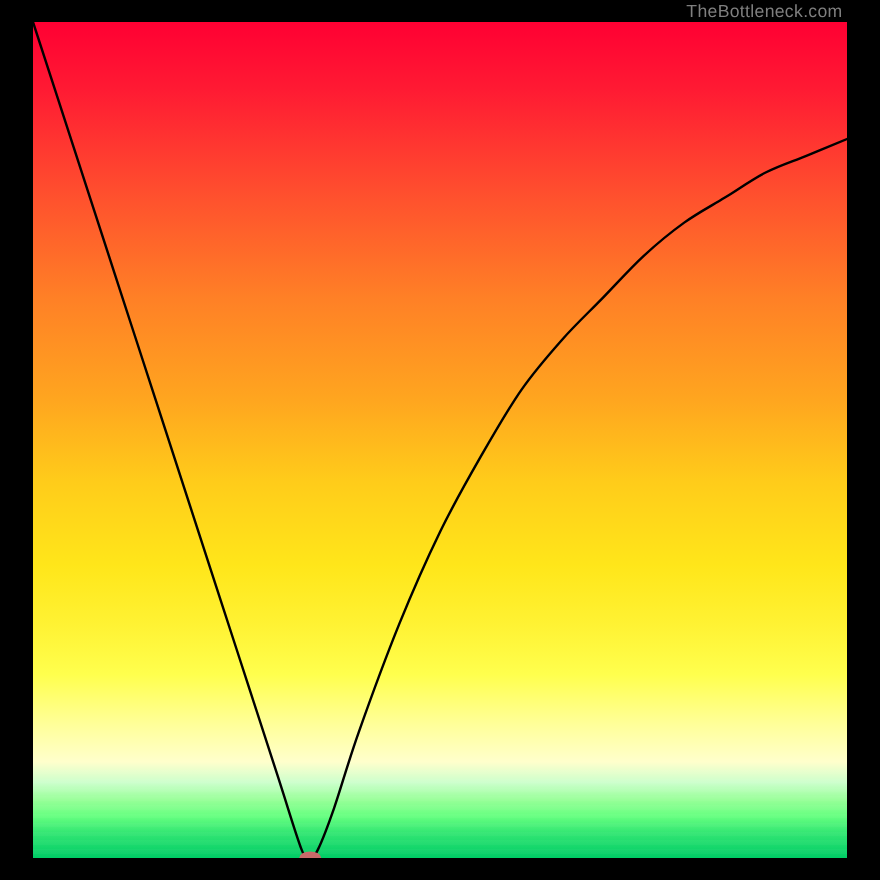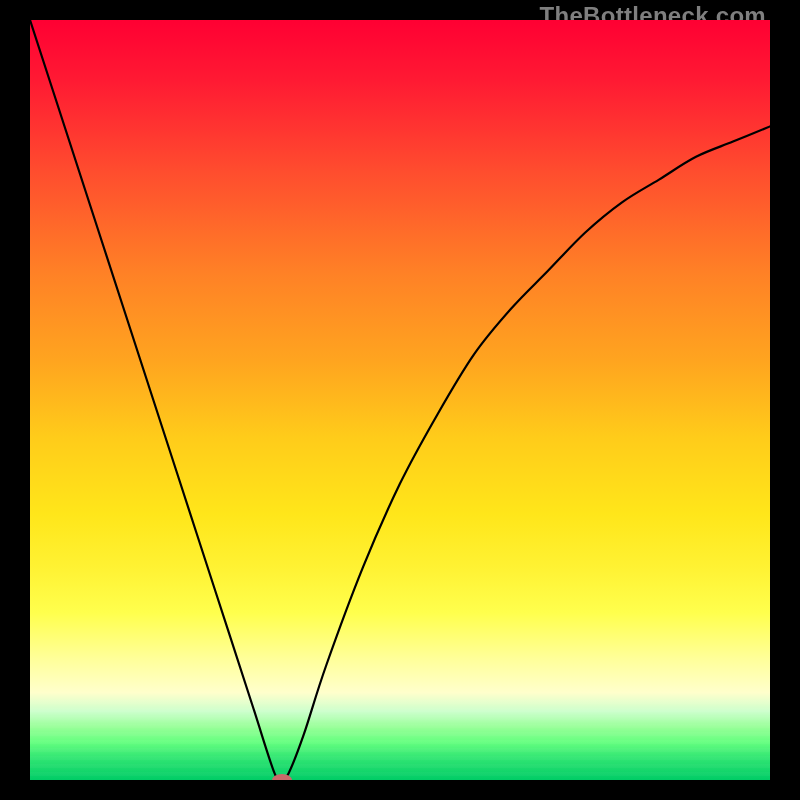--- a/index.html
+++ b/index.html
@@ -74,22 +74,22 @@
     inset: 0;
     width: 100%;
     height: 100%;
     pointer-events: none;
   }
   .watermark {
     position: absolute;
     top: 2px;
     right: 34px;
     color: #7f7f7f;
-    font-size: 24px;
-    font-weight: 700;
+    font-size: 16px;
+    font-weight: 400;
     letter-spacing: 0.3px;
     user-select: none;
   }
 </style>
 </head>
 <body>
 
 <div class="outer">
   <div class="watermark">TheBottleneck.com</div>
 

